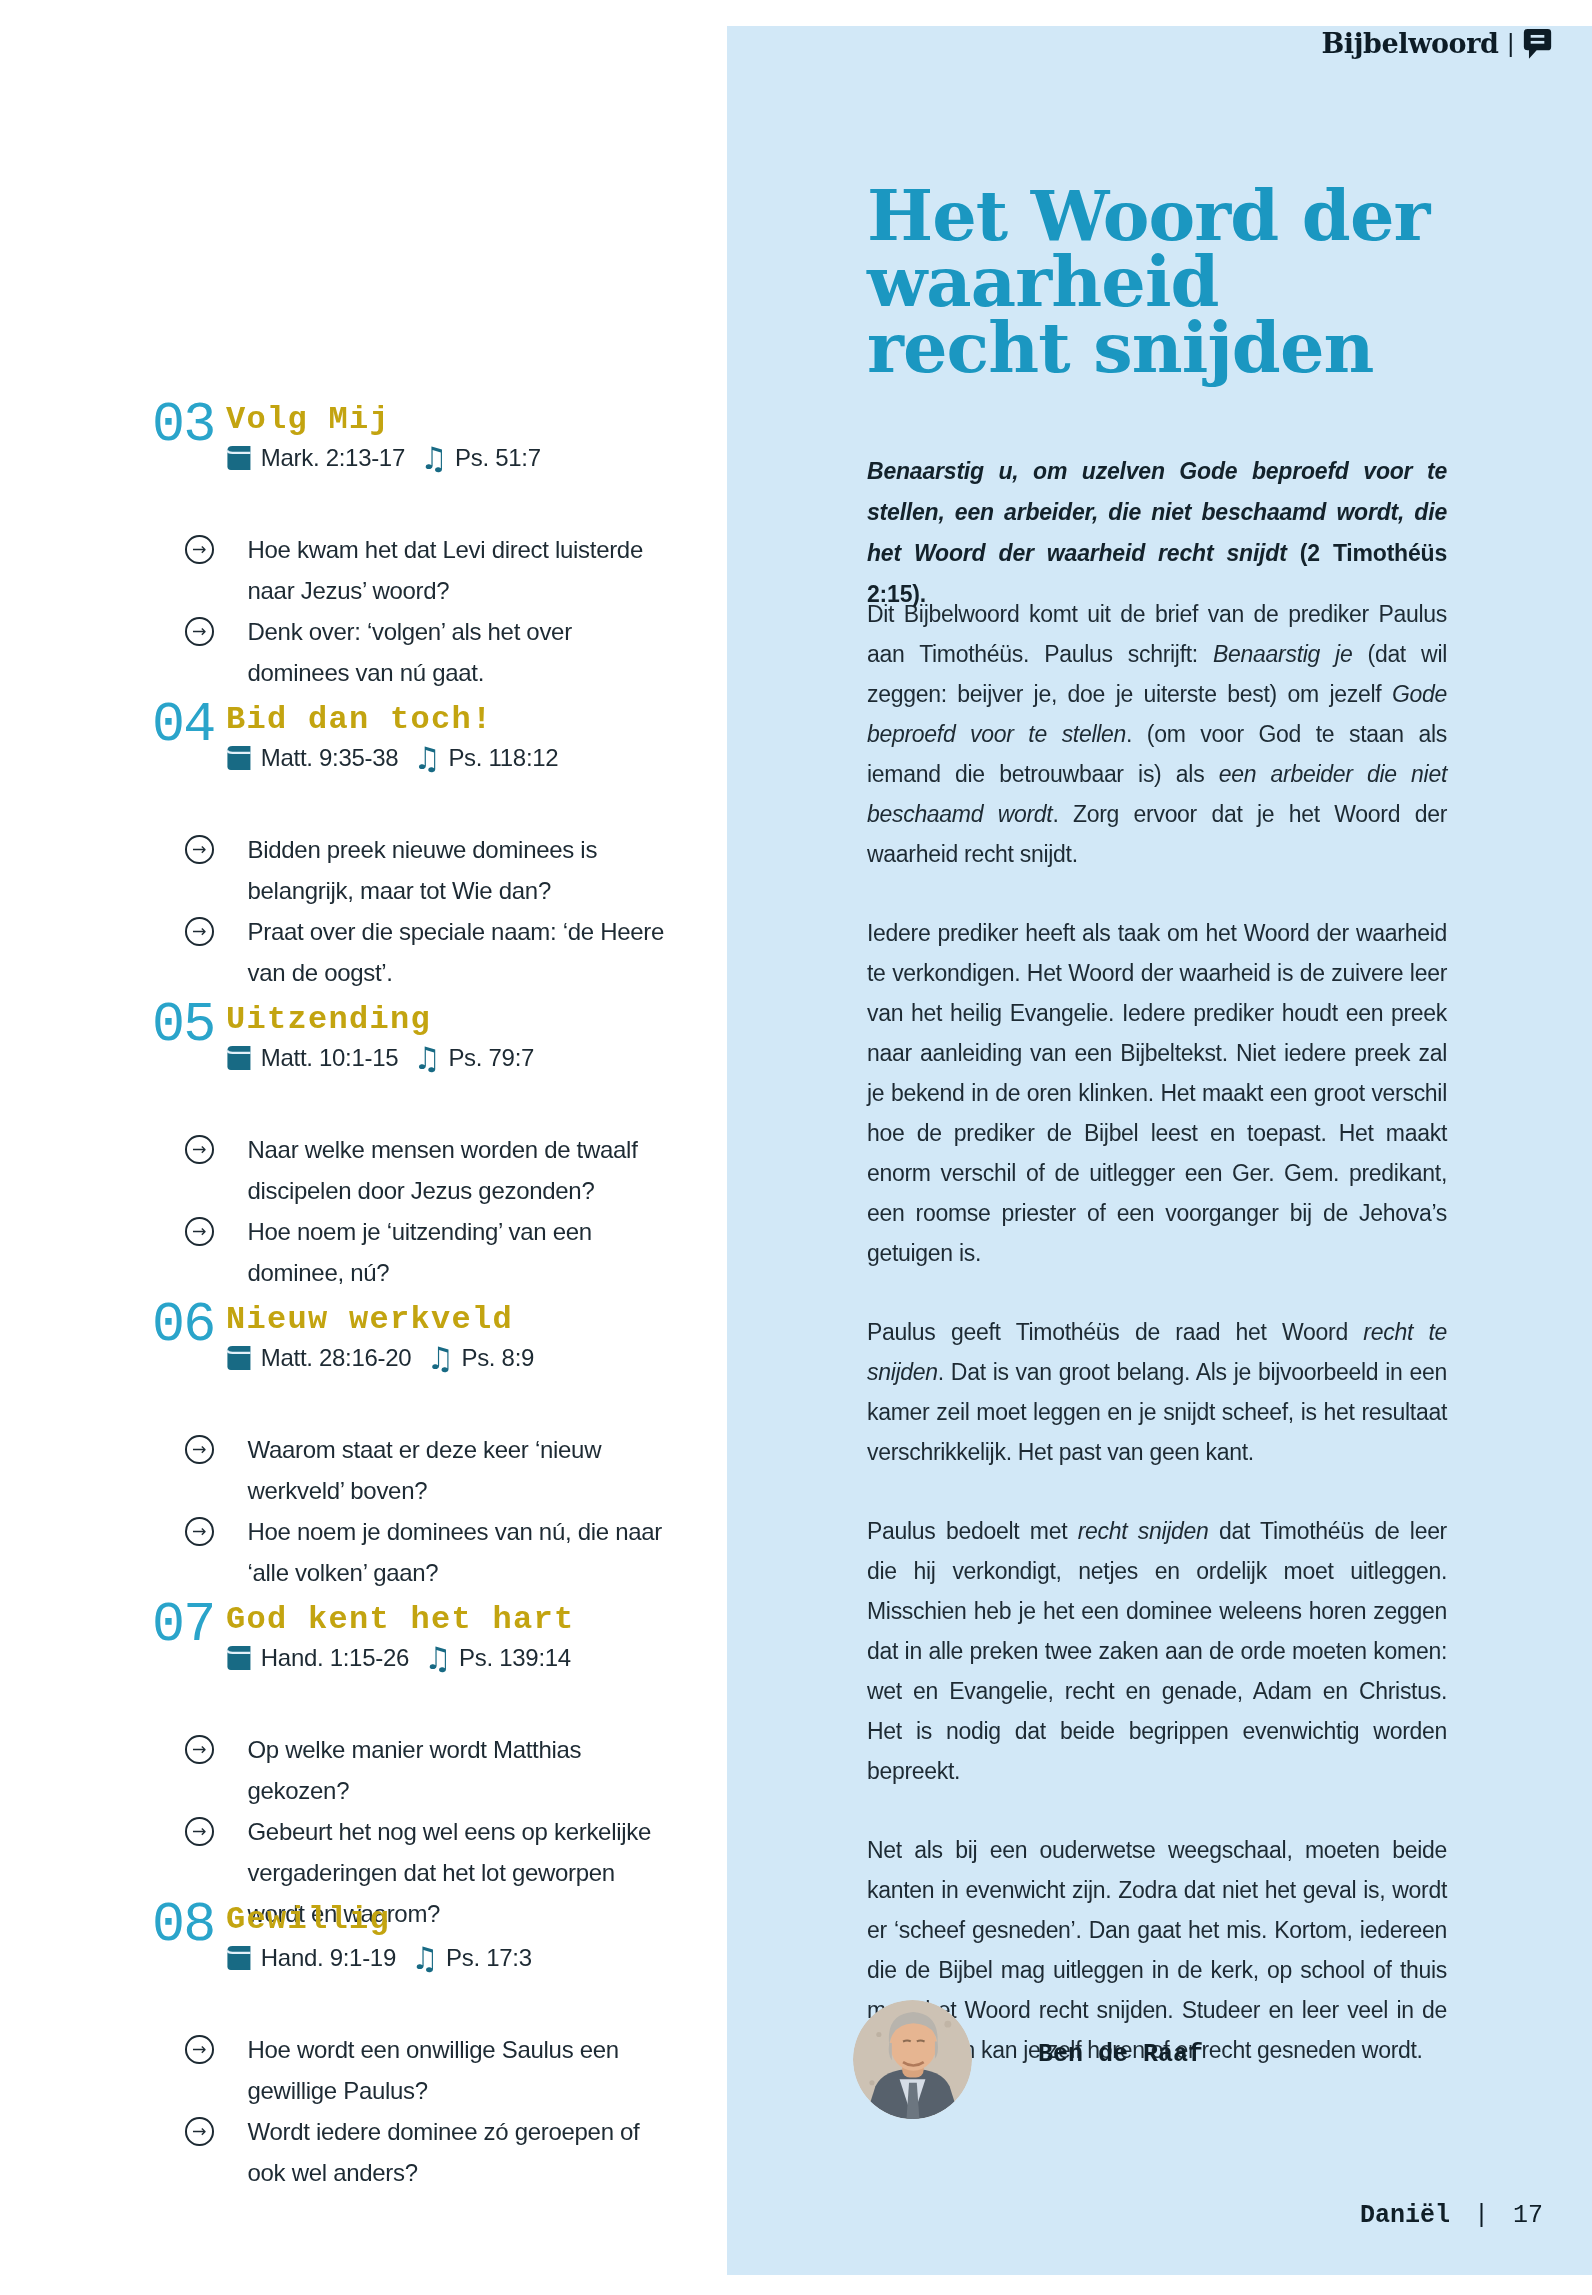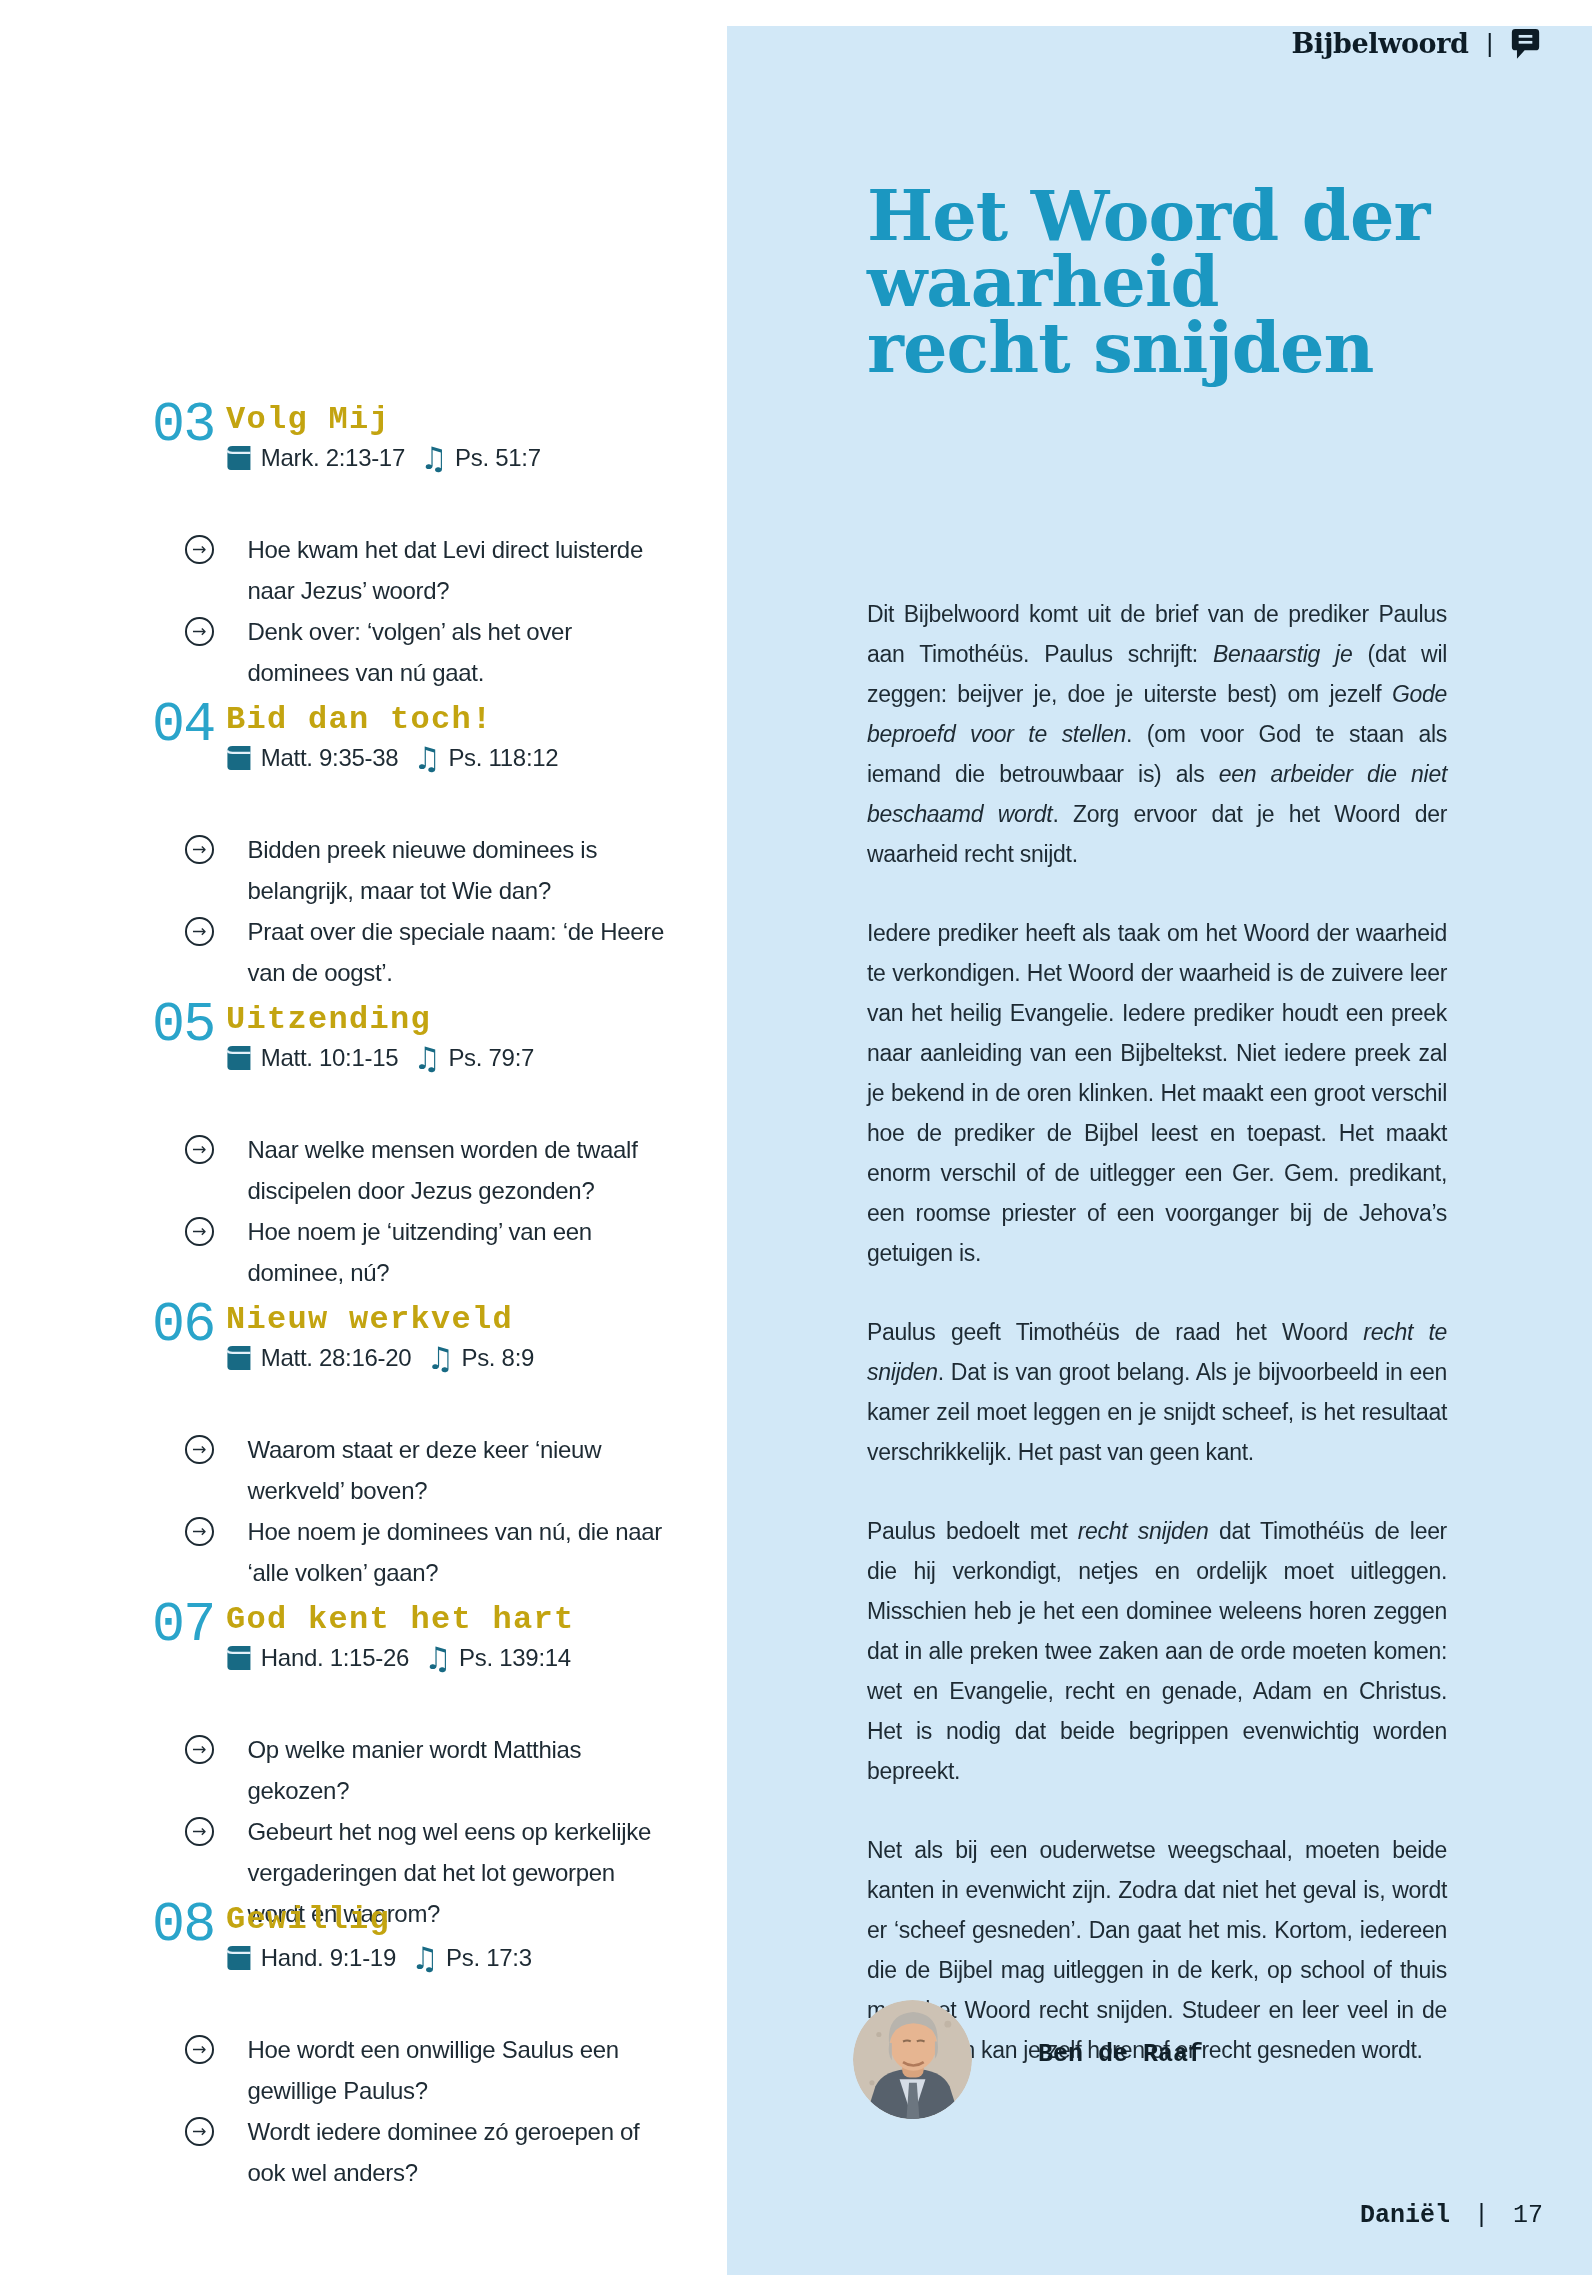--- a/index.html
+++ b/index.html
@@ -3,21 +3,21 @@
 <meta charset="utf-8">
 <style>
   html,body{margin:0;padding:0;background:#ffffff;}
   .page{
     position:relative;width:1592px;height:2295px;background:#ffffff;overflow:hidden;
     font-family:"Liberation Sans","DejaVu Sans",sans-serif;color:var(--ink,#1d2a33);
   }
   .panel{position:absolute;left:727px;top:26px;width:865px;height:2249px;background:var(--panel,#d2e8f7);}
 
   
-  .page-header{position:absolute;top:28px;right:52px;display:flex;align-items:center;gap:18px;}
+  .page-header{position:absolute;top:28px;right:40px;display:flex;align-items:center;gap:9px;}
   .ph-label{font-family:"DejaVu Serif",serif;font-weight:bold;font-size:27px;color:var(--header-ink,#0d1c26);letter-spacing:-0.4px;}
   .ph-sep{font-size:25px;color:var(--header-ink,#0d1c26);}
   .ph-icon svg{display:block;}
 
   
   .article-title{
     position:absolute;left:867px;top:183px;width:570px;margin:0;
     font-family:"DejaVu Serif",serif;font-weight:bold;font-size:70px;line-height:66px;
     color:var(--teal,#1b97c1);letter-spacing:-0.9px;
   }
@@ -234,20 +234,21 @@
           <div class="question">
             <span class="q-icon">→</span>
             <span class="q-text">Wordt iedere dominee zó geroepen of ook wel anders?</span>
           </div>
         </div>
       </section>
     </div>
 
   <h1 class="article-title">Het Woord der waarheid recht snijden</h1>
 
+  <div class="article-intro" id="intro"><i>Benaarstig u, om uzelven Gode beproefd voor te stellen, een arbeider, die niet beschaamd wordt, die het Woord der waarheid recht snijdt </i><span>(2 Timothéüs 2:15).</span></div>
 
   <div class="paragraphs" id="paragraphs">
       <p><span>Dit Bijbelwoord komt uit de brief van de prediker Paulus aan Timothéüs. Paulus schrijft: </span><i>Benaarstig je </i><span>(dat wil zeggen: beijver je, doe je uiterste best) om jezelf </span><i>Gode beproefd voor te stellen</i><span>. (om voor God te staan als iemand die betrouwbaar is) als </span><i>een arbeider die niet beschaamd wordt</i><span>. Zorg ervoor dat je het Woord der waarheid recht snijdt.</span></p>
       <p><span>Iedere prediker heeft als taak om het Woord der waarheid te verkondigen. Het Woord der waarheid is de zuivere leer van het heilig Evangelie. Iedere prediker houdt een preek naar aanleiding van een Bijbeltekst. Niet iedere preek zal je bekend in de oren klinken. Het maakt een groot verschil hoe de prediker de Bijbel leest en toepast. Het maakt enorm verschil of de uitlegger een Ger. Gem. predikant, een roomse priester of een voorganger bij de Jehova’s getuigen is.</span></p>
       <p><span>Paulus geeft Timothéüs de raad het Woord </span><i>recht te snijden</i><span>. Dat is van groot belang. Als je bijvoorbeeld in een kamer zeil moet leggen en je snijdt scheef, is het resultaat verschrikkelijk. Het past van geen kant.</span></p>
       <p><span>Paulus bedoelt met </span><i>recht snijden</i><span> dat Timothéüs de leer die hij verkondigt, netjes en ordelijk moet uitleggen. Misschien heb je het een dominee weleens horen zeggen dat in alle preken twee zaken aan de orde moeten komen: wet en Evangelie, recht en genade, Adam en Christus. Het is nodig dat beide begrippen evenwichtig worden bepreekt.</span></p>
       <p><span>Net als bij een ouderwetse weegschaal, moeten beide kanten in evenwicht zijn. Zodra dat niet het geval is, wordt er ‘scheef gesneden’. Dan gaat het mis. Kortom, iedereen die de Bijbel mag uitleggen in de kerk, op school of thuis moet het Woord recht snijden. Studeer en leer veel in de Bijbel. Dan kan je zelf horen of er recht gesneden wordt.</span></p>
     </div>
 
   <div class="author">

